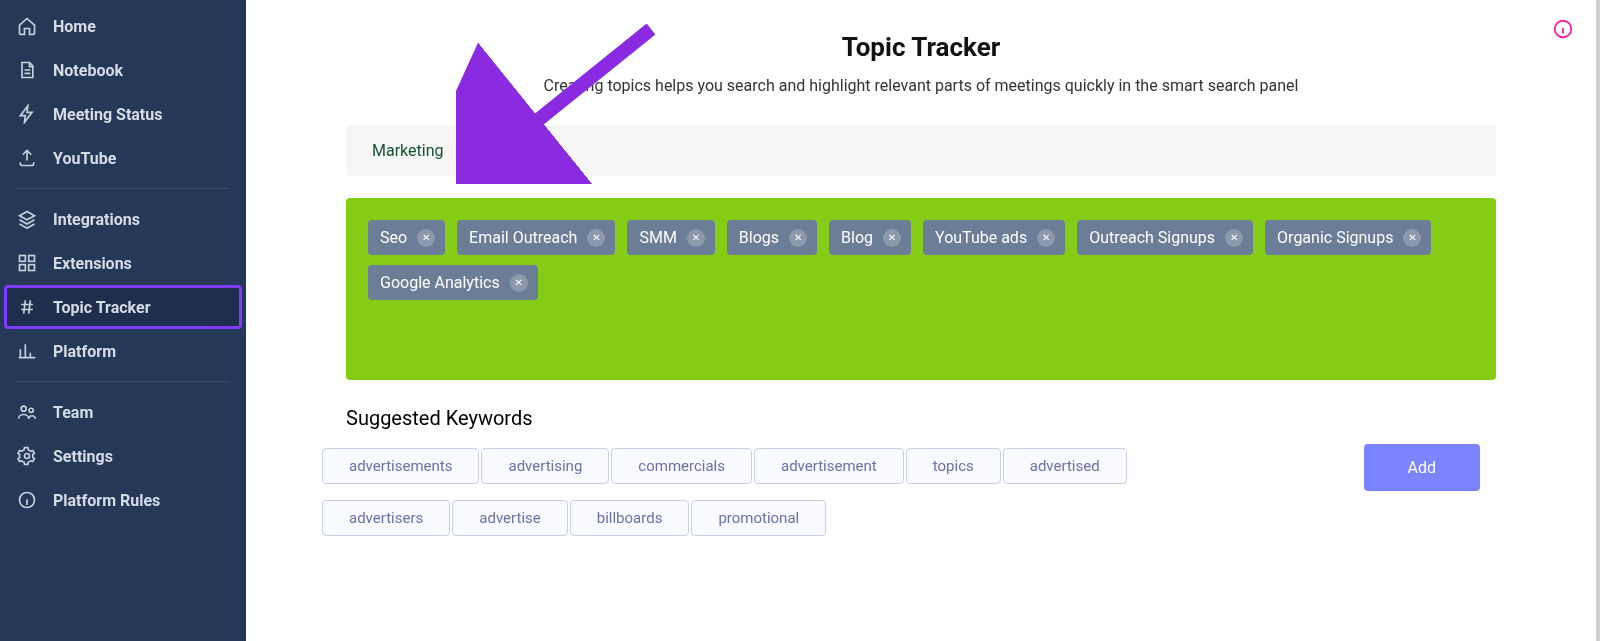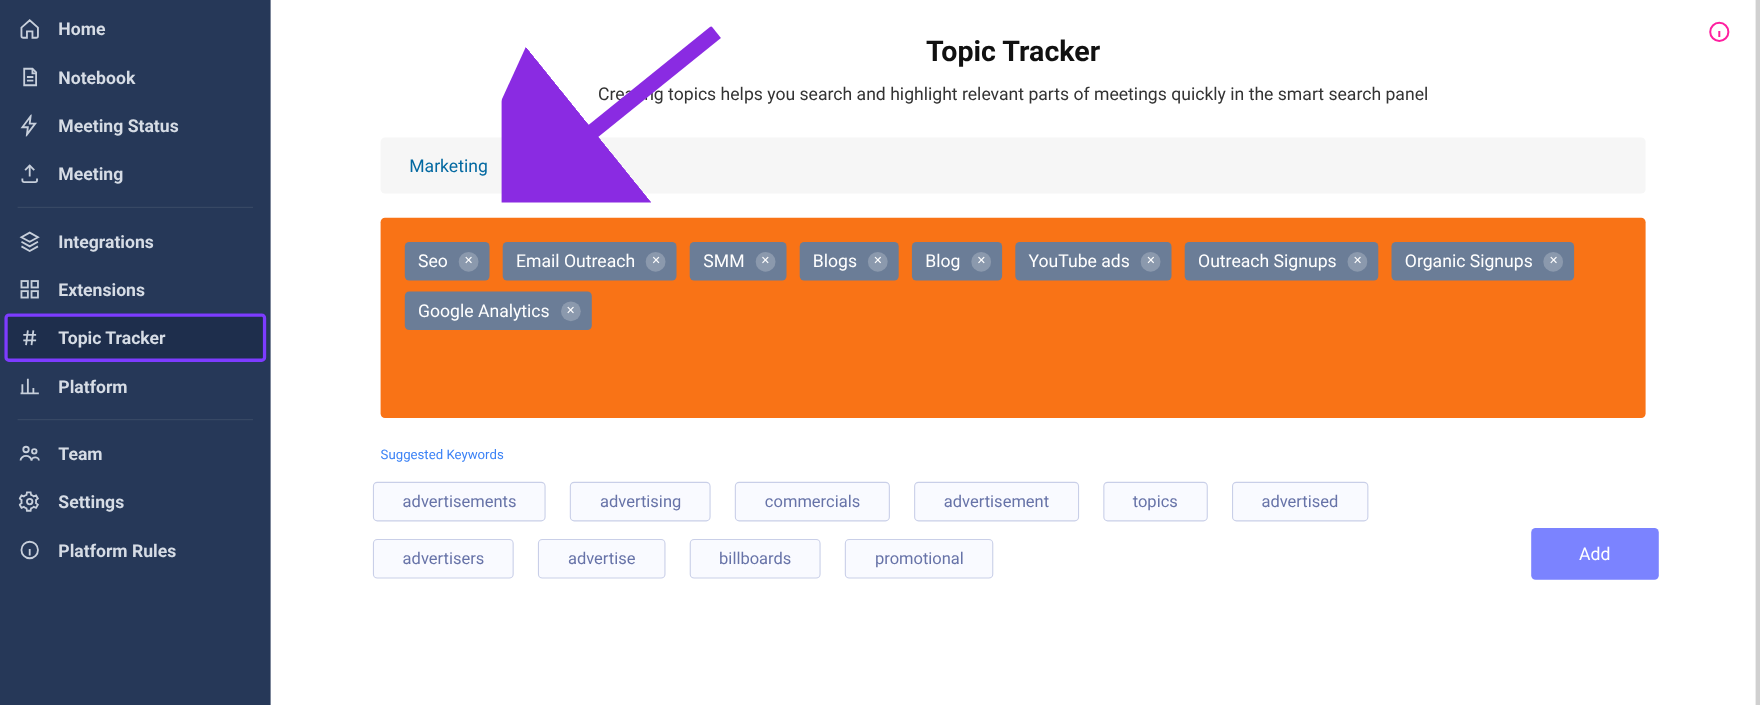--- a/index.html
+++ b/index.html
@@ -13,50 +13,50 @@
   .nav-sep { height: 1px; background: #3a4b67; margin: 8px 16px; }
   svg { display: block; }
 
   
   .main { flex: 1; position: relative; padding: 20px 60px 0 60px; border-right: 4px solid #d0d0d0; }
   .page-title { text-align: center; font-size: 26px; font-weight: 700; color: #111; margin-top: 12px; }
   .page-sub   { text-align: center; font-size: 16px; color: #333; margin-top: 14px; }
 
   .topic-name-box {
     margin: 30px 40px 0 40px; background: #f6f6f6; border-radius: 4px;
-    padding: 16px 26px; font-size: 16px; color: #0369a1;
+    padding: 16px 26px; font-size: 16px; color: #14532d;
   }
 
   .topic-tags-box {
-    margin: 22px 40px 0 40px; background: #f97316; border-radius: 4px;
+    margin: 22px 40px 0 40px; background: #84cc16; border-radius: 4px;
     padding: 22px 22px 80px 22px; display: flex; flex-wrap: wrap; gap: 10px 12px;
     align-content: flex-start;
   }
   .tag {
     display: inline-flex; align-items: center; background: #6b7d97; color: #fff;
     border-radius: 4px; padding: 8px 10px 8px 12px; font-size: 16px; gap: 10px;
   }
   .tag .x {
     width: 18px; height: 18px; border-radius: 50%; background: #8b99ad;
     display: inline-flex; align-items: center; justify-content: center; font-size: 12px; color: #fff;
     cursor: pointer;
   }
   .tag .x::before { content: "✕"; font-size: 10px; line-height: 1; }
 
-  .suggested-label { margin: 26px 0 0 40px; font-size: 12px; color: #3b82f6; }
-
-  .suggested-row { margin: 18px 40px 0 33px; display: flex; flex-wrap: wrap; gap: 18px 22px; align-items: flex-start; }
+  .suggested-label { margin: 26px 0 0 40px; font-size: 20px; color: #000000; }
+
+  .suggested-row { margin: 18px 40px 0 16px; display: flex; flex-wrap: wrap; gap: 18px 2px; align-items: flex-start; }
   .suggest-chip {
     border: 1.5px solid #c9cfe8; background: #f9faff; color: #6773a8; border-radius: 4px;
     padding: 8px 26px; font-size: 15px; cursor: pointer;
   }
   .add-btn {
     margin-left: auto; background: #7b83ff; color: #fff; border: none; border-radius: 4px;
     padding: 14px 44px; font-size: 16px; cursor: pointer;
-    position: absolute; right: 88px; top: 444px; margin-top: 36px;
+    position: absolute; right: 116px; top: 444px;
   }
 
   
   .info-icon { position: absolute; top: 18px; right: 22px; color: #ff1fa0; }
 
   
   .arrow-overlay { position: absolute; pointer-events: none; }
 
 </style>
 </head>
@@ -94,21 +94,21 @@
   </div>
 
   <div class="nav-item">
     <span class="icon">
       <svg width="20" height="20" viewBox="0 0 24 24" fill="none" stroke="currentColor" stroke-width="2">
           <path d="M4 17v2a2 2 0 0 0 2 2h12a2 2 0 0 0 2-2v-2"></path>
           <path d="M12 3v12"></path>
           <path d="M7 8l5-5 5 5"></path>
         </svg>
     </span>
-    <span>Meeting</span>
+    <span>YouTube</span>
   </div>
 
   <div class="nav-sep"></div>
 
   <div class="nav-item">
     <span class="icon">
       <svg width="20" height="20" viewBox="0 0 24 24" fill="none" stroke="currentColor" stroke-width="2">
           <path d="M12 3l9 5-9 5-9-5 9-5z"></path>
           <path d="M3 13l9 5 9-5"></path>
           <path d="M3 18l9 5 9-5"></path>

